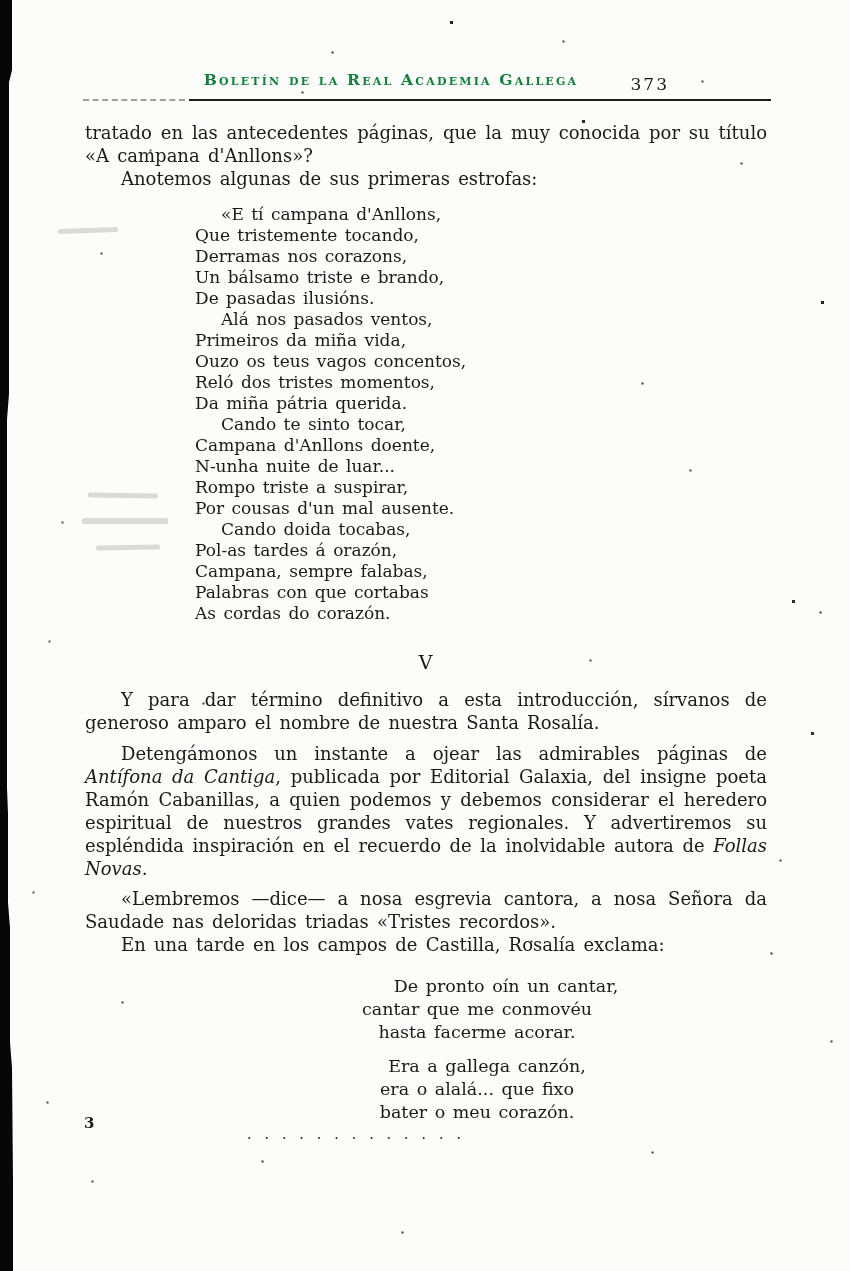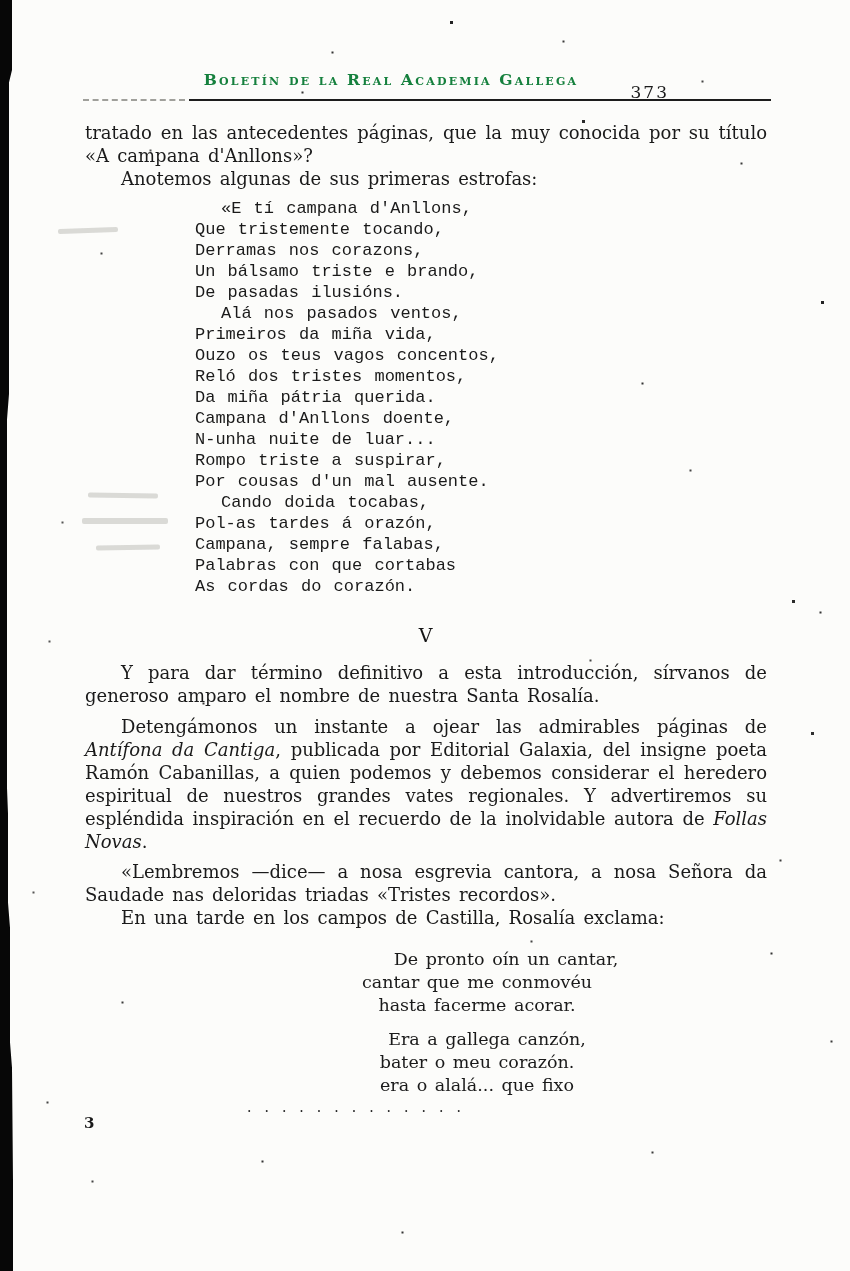--- a/index.html
+++ b/index.html
@@ -37,31 +37,31 @@
 
   .content{position:absolute;left:85px;top:70px;width:682px;}
 
   .header-row{position:relative;height:24px;}
   .journal-title{
     display:block;text-align:center;transform:translateX(-35px);
     font-variant:small-caps;font-weight:700;font-size:15.5px;letter-spacing:2.2px;
     color:#15803d;
   }
   .page-number{
-    position:absolute;right:98px;top:12px;font-size:17px;letter-spacing:2px;color:#1a1a1a;
+    position:absolute;right:98px;top:4px;font-size:17px;letter-spacing:2px;color:#1a1a1a;
   }
   .rule-row{position:relative;height:12px;}
   .rule-dashes{position:absolute;left:-2px;top:5px;width:102px;border-top:2px dashed #55554f;opacity:.55;}
   .rule-solid{position:absolute;left:104px;right:-4px;top:5px;border-top:2px solid #1c1c1c;}
 
   p{margin:0;font-size:18px;line-height:23px;word-spacing:2.5px;text-align:justify;}
   .indent{text-indent:36px;}
   .p-cont{margin-top:15px;}
   .poem{margin-left:110px;font-size:17px;line-height:21px;word-spacing:2px;}
-  .poem1{margin-top:8px;font-family:Liberation Mono, monospace;}
+  .poem1{margin-top:14px;}
   .poem .line{display:block;}
   .poem .stanza-start{padding-left:26px;}
   .v-head{margin-top:27px;text-align:center;font-size:19px;letter-spacing:1px;height:24px;color:#151515;}
   .p-v1{margin-top:13px;}
   .p-v2{margin-top:8px;}
   .p-quote{margin-top:7px;}
   .poem2{margin-top:19px;margin-left:102px;font-size:17.5px;line-height:23px;text-align:center;}
   .poem2 .stanza2{margin-top:11px;}
   .poem2 .stanza1 .stanza-start{padding-left:58px;}
   .poem2 .stanza2 .stanza-start{padding-left:20px;}
@@ -97,20 +97,21 @@
     <span class="line stanza-start">«E tí campana d'Anllons,</span>
     <span class="line">Que tristemente tocando,</span>
     <span class="line">Derramas nos corazons,</span>
     <span class="line">Un bálsamo triste e brando,</span>
     <span class="line">De pasadas ilusións.</span>
     <span class="line stanza-start">Alá nos pasados ventos,</span>
     <span class="line">Primeiros da miña vida,</span>
     <span class="line">Ouzo os teus vagos concentos,</span>
     <span class="line">Reló dos tristes momentos,</span>
     <span class="line">Da miña pátria querida.</span>
+    <span class="line stanza-start">Cando te sinto tocar,</span>
     <span class="line">Campana d'Anllons doente,</span>
     <span class="line">N-unha nuite de luar...</span>
     <span class="line">Rompo triste a suspirar,</span>
     <span class="line">Por cousas d'un mal ausente.</span>
     <span class="line stanza-start">Cando doida tocabas,</span>
     <span class="line">Pol-as tardes á orazón,</span>
     <span class="line">Campana, sempre falabas,</span>
     <span class="line">Palabras con que cortabas</span>
     <span class="line">As cordas do corazón.</span>
   </div>
@@ -126,22 +127,22 @@
   <p class="indent">En una tarde en los campos de Castilla, Rosalía exclama:</p>
 
   <div class="poem poem2">
     <div class="stanza1">
       <span class="line stanza-start">De pronto oín un cantar,</span>
       <span class="line">cantar que me conmovéu</span>
       <span class="line">hasta facerme acorar.</span>
     </div>
     <div class="stanza2">
       <span class="line stanza-start">Era a gallega canzón,</span>
+      <span class="line">era o alalá... que fixo</span>
       <span class="line">bater o meu corazón.</span>
-      <span class="line">era o alalá... que fixo</span>
     </div>
   </div>
 
   <div class="dots-row">.............</div>
 
 </div>
 
 <div class="signature-mark">3</div>
 
 </body></html>

